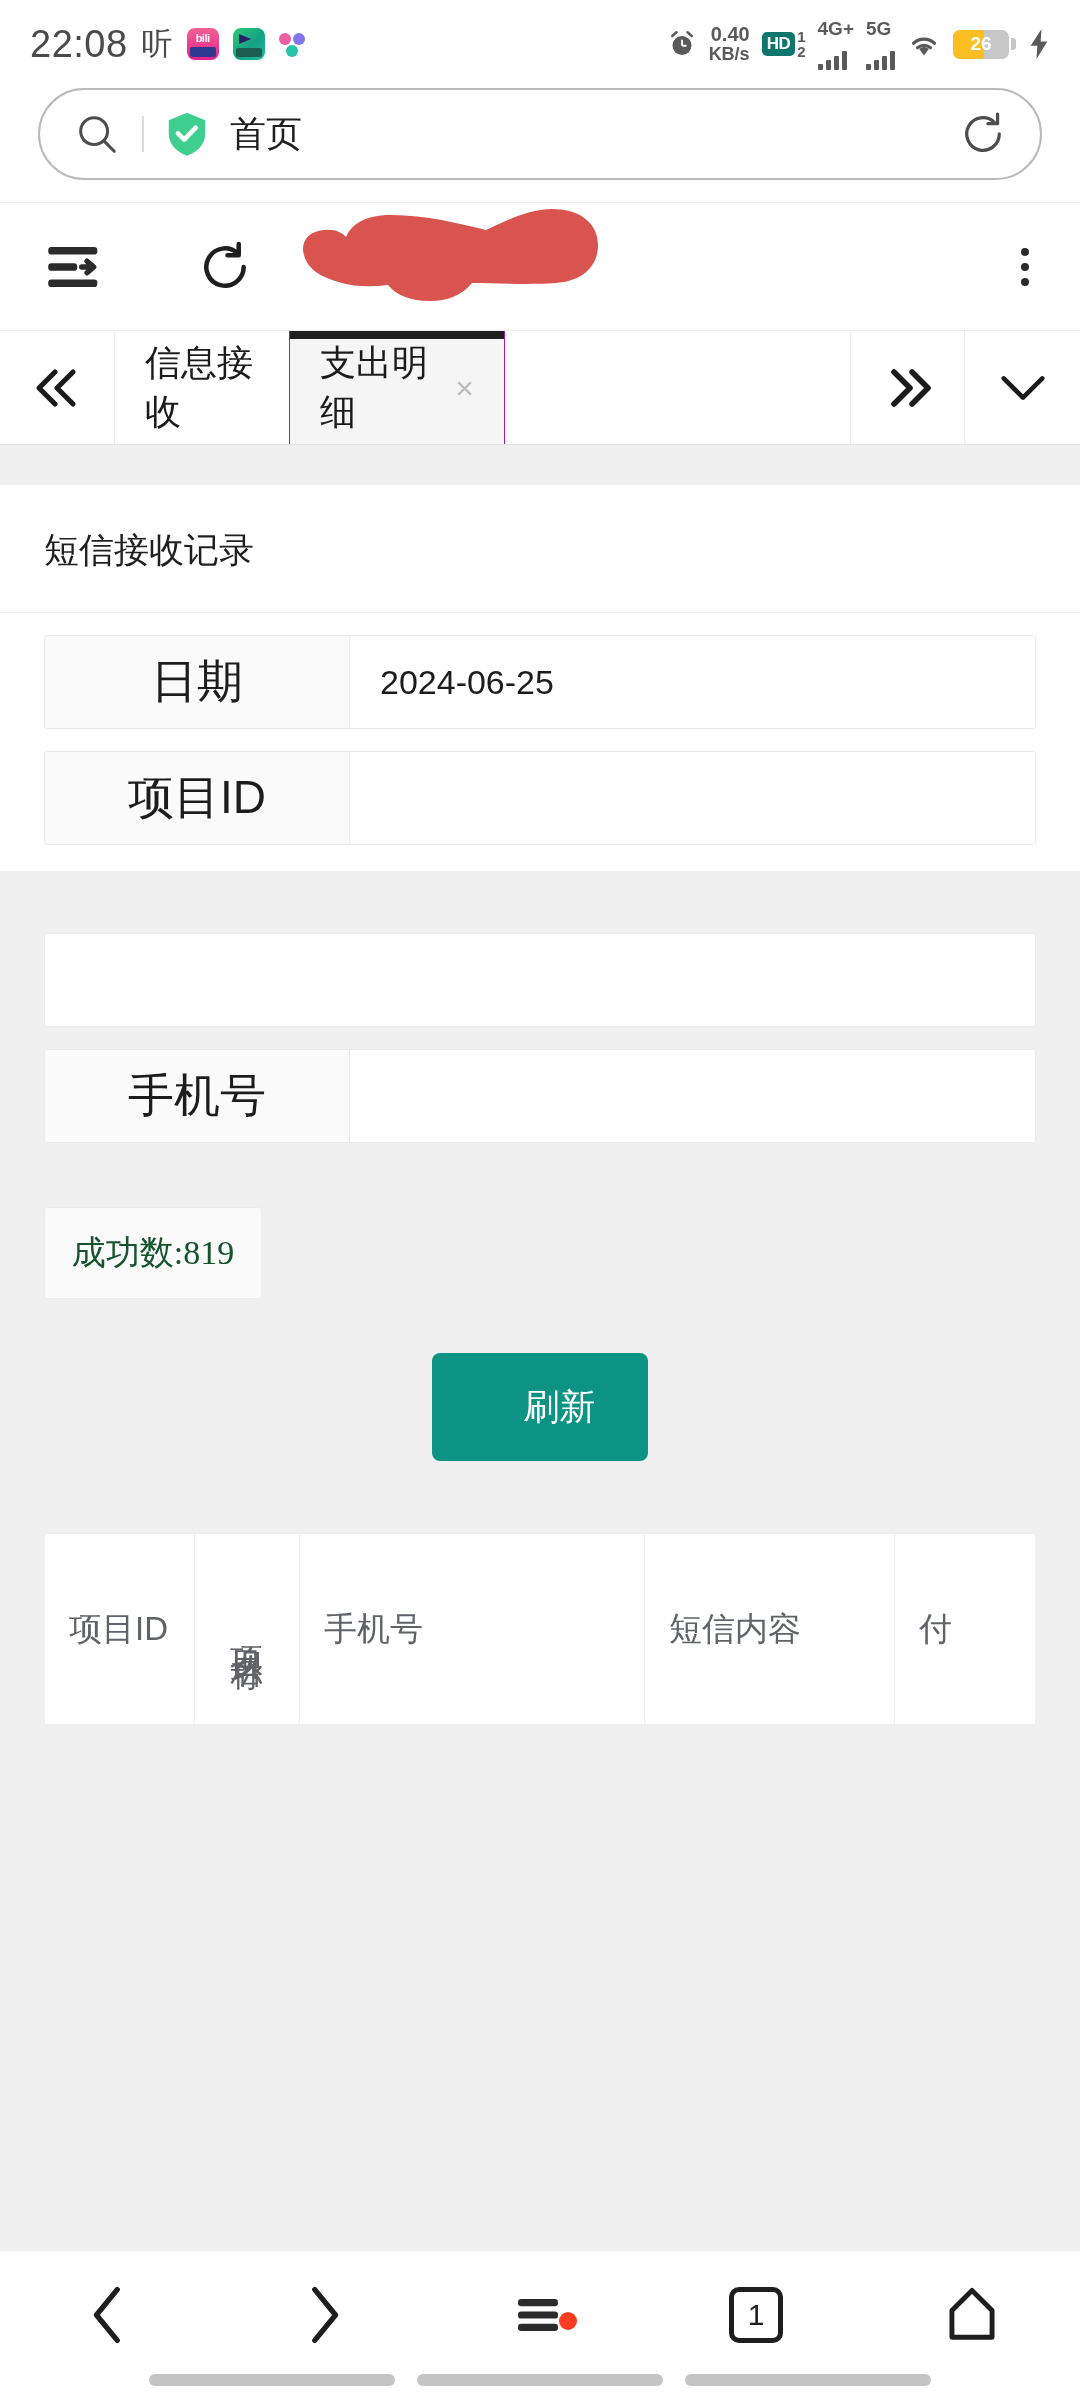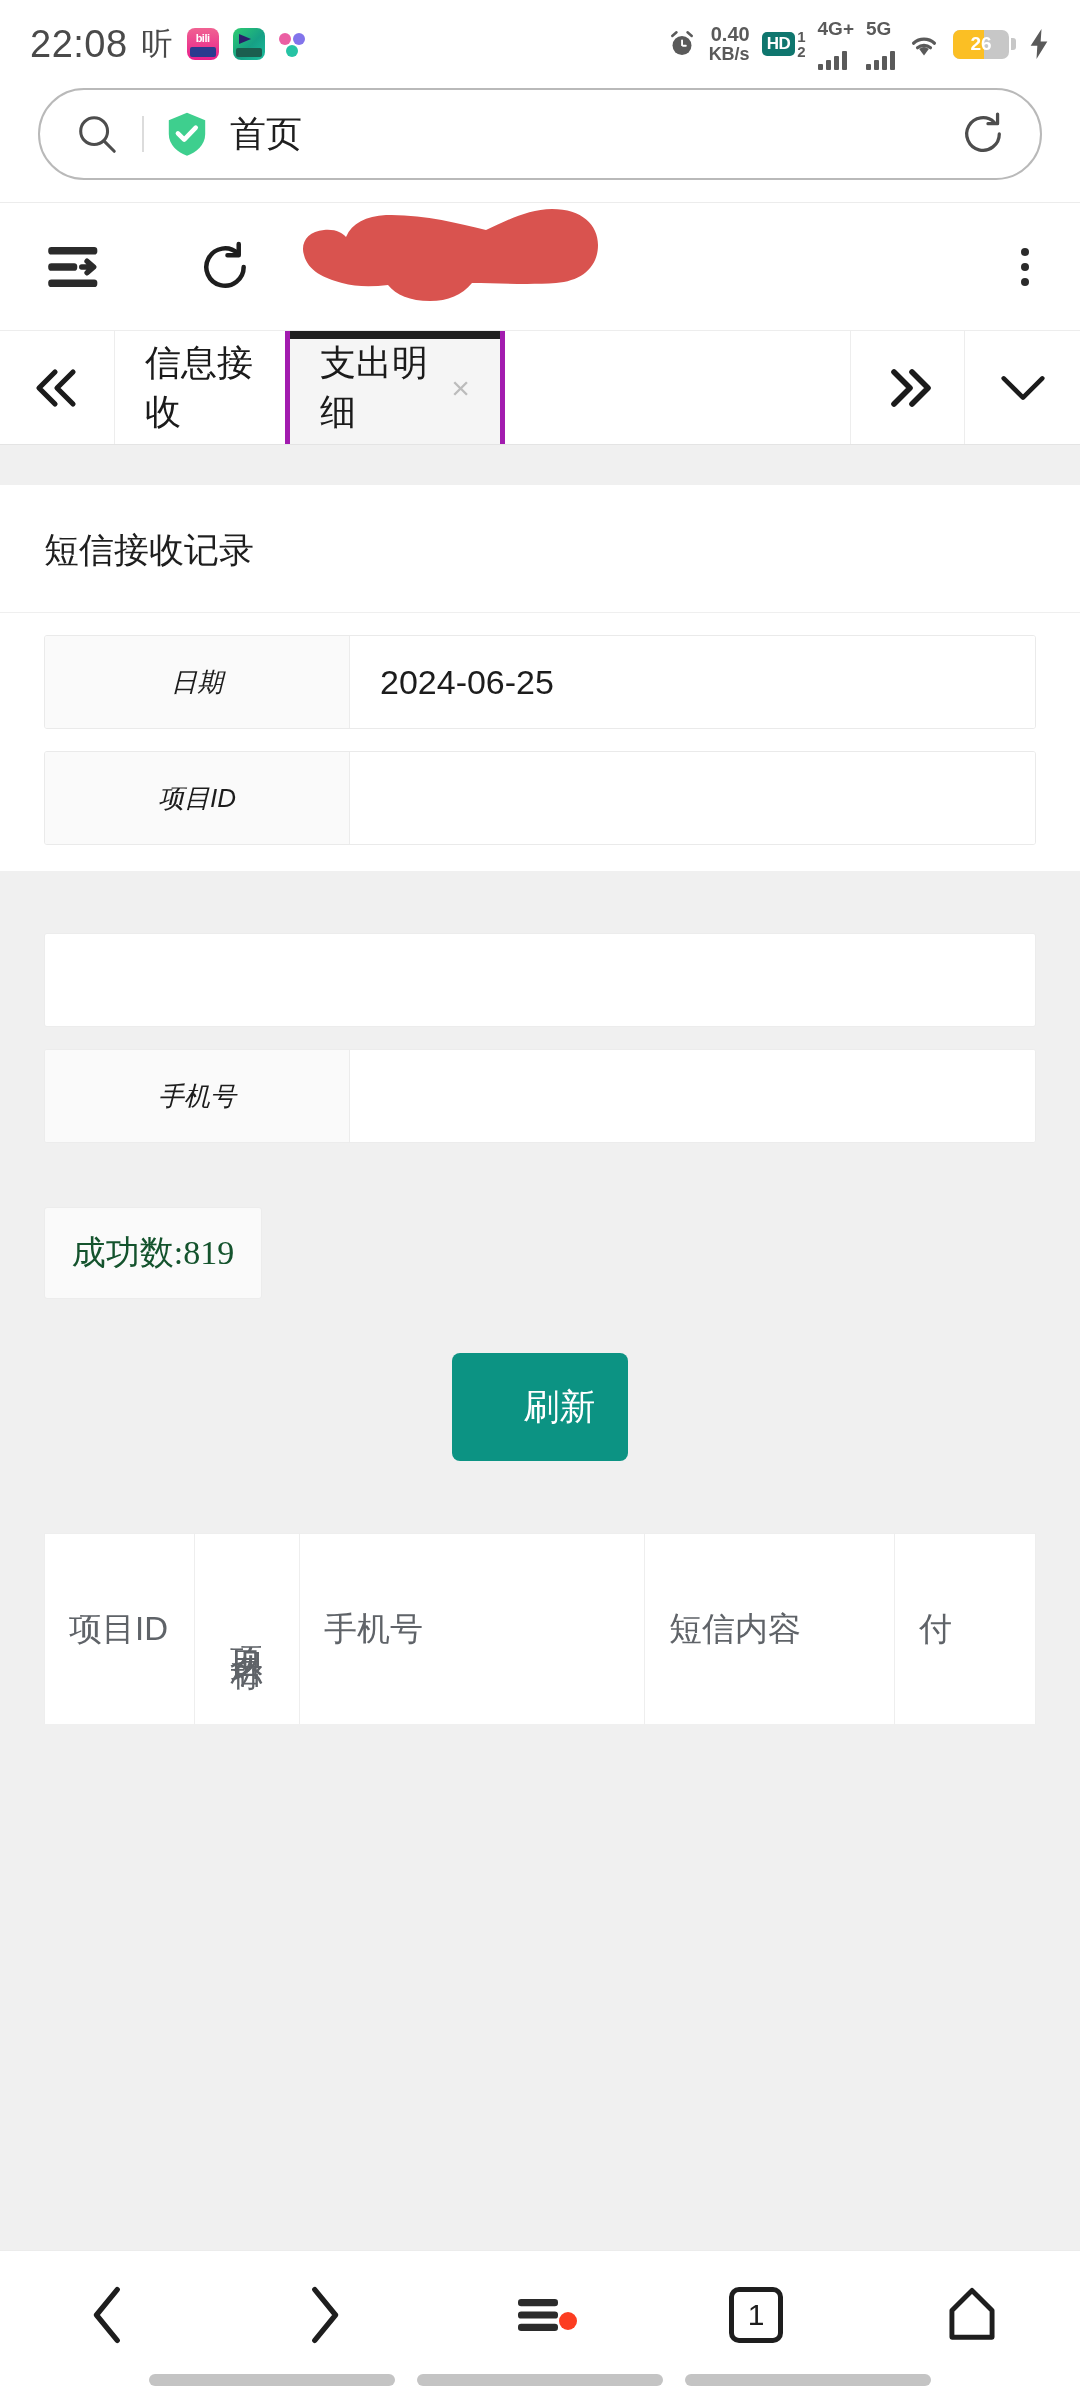--- a/index.html
+++ b/index.html
@@ -81,55 +81,55 @@
   .bt-dots i { width:8px; height:8px; border-radius:50%; background:#2b2b2b; display:block; }
   .redaction { position:absolute; left:290px; top:-20px; width:320px; height:130px; pointer-events:none; }
 
   
   .tabstrip { flex:0 0 115px; background:#fff; border-top:1px solid #ededed;
               border-bottom:1px solid #e4e4e4; display:flex; align-items:stretch; }
   .tab-nav { width:115px; display:flex; align-items:center; justify-content:center;
              border-right:1px solid #ededed; }
   .tab-nav.right { border-right:1px solid #ededed; border-left:1px solid #ededed; }
   .tab-item { display:flex; align-items:center; justify-content:center; gap:18px;
-              border-right:5px solid #a21caf; position:relative; padding:0 30px; }
+              border-right:1px solid #a21caf; position:relative; padding:0 30px; }
   .tab-item .t-label { font-size:36px; color:#1b1b1b; }
   .tab-inactive { width:175px; }
   .tab-active { width:215px; background:#f5f5f5; }
   .tab-active::before { content:""; position:absolute; top:0; left:0; right:0; height:8px; background:#1e1e1e; }
   .tab-close { font-size:32px; color:#bcbcbc; line-height:1; }
   .tab-blank { flex:1; }
   .tab-expand { width:115px; display:flex; align-items:center; justify-content:center; }
 
   
   .page { flex:1; overflow:hidden; background:#f0f0f0; display:flex; flex-direction:column; }
   .gap-band { height:40px; background:#f0f0f0; flex:0 0 40px; }
 
   .card-white { background:#fff; }
   .page-title { font-size:35px; color:#1f1f1f; padding:42px 0 38px 44px; border-bottom:1px solid #efefef; }
 
   .form-rows { padding:22px 0 26px; }
   .frow { display:flex; margin:0 44px 22px; border:1px solid #eaeaea; border-radius:3px; overflow:hidden; }
   .frow:last-child { margin-bottom:0; }
   .f-label { width:305px; flex:0 0 305px; background:#fafafa; border-right:1px solid #ececec;
              display:flex; align-items:center; justify-content:center; height:92px; }
-  .f-label span { font-size:26px; color:#1c1c1c;font-style:italic; }
+  .f-label span { font-size:46px; color:#1c1c1c; }
   .f-value { flex:1; background:#fff; display:flex; align-items:center; padding-left:30px; height:92px; }
   .f-value span { font-size:34px; color:#1c1c1c; }
 
   .section-gray { background:#f0f0f0; padding-top:62px; }
   .frow.on-gray { background:#fff; border:1px solid #ececec; }
 
   .count-wrap { padding:64px 44px 0; }
   .count-box { display:inline-flex; align-items:center; justify-content:center; min-width:218px;
                height:92px; background:#fafafa; border:1px solid #ececec; border-radius:3px; padding:0 26px; }
   .count-box span { font-size:34px; color:#14532d;font-family:Liberation Serif, serif; }
 
   .btn-wrap { padding:54px 0 0; display:flex; justify-content:center; }
-  .btn-refresh { width:176px; height:108px; border-radius:8px; color:#fff; font-size:36px;
+  .btn-refresh { width:216px; height:108px; border-radius:8px; color:#fff; font-size:36px;
                  display:flex; align-items:center; justify-content:center; border:none;padding-left:39px; }
 
   
   .table-wrap { margin:72px 44px 0; background:#fff; border-top:1px solid #eeeeee;
                 border-left:1px solid #eeeeee; overflow:hidden; flex:1; }
   .thead { display:flex; align-items:stretch; min-height:190px; }
   .th { border-right:1px solid #eeeeee; display:flex; align-items:center; padding:0 24px; }
   .th span { font-size:33px; color:#5f6368; line-height:1.38; display:block; }
   .th-vertical span { writing-mode:vertical-rl; text-orientation:upright; letter-spacing:4px; }
   .th-c0 { width:150px; flex:0 0 150px; }

